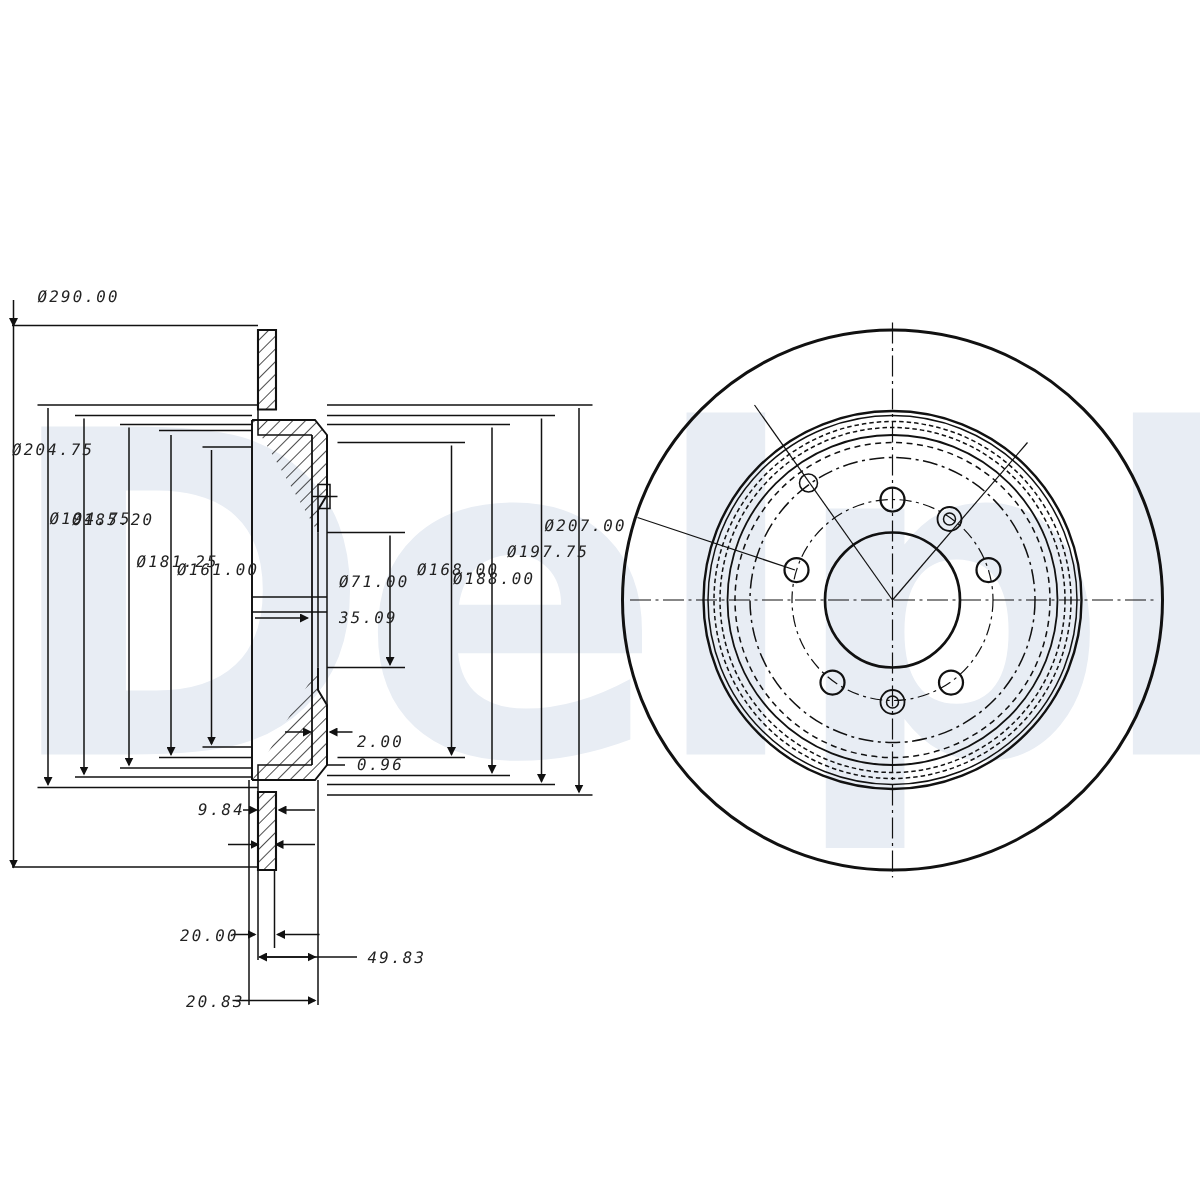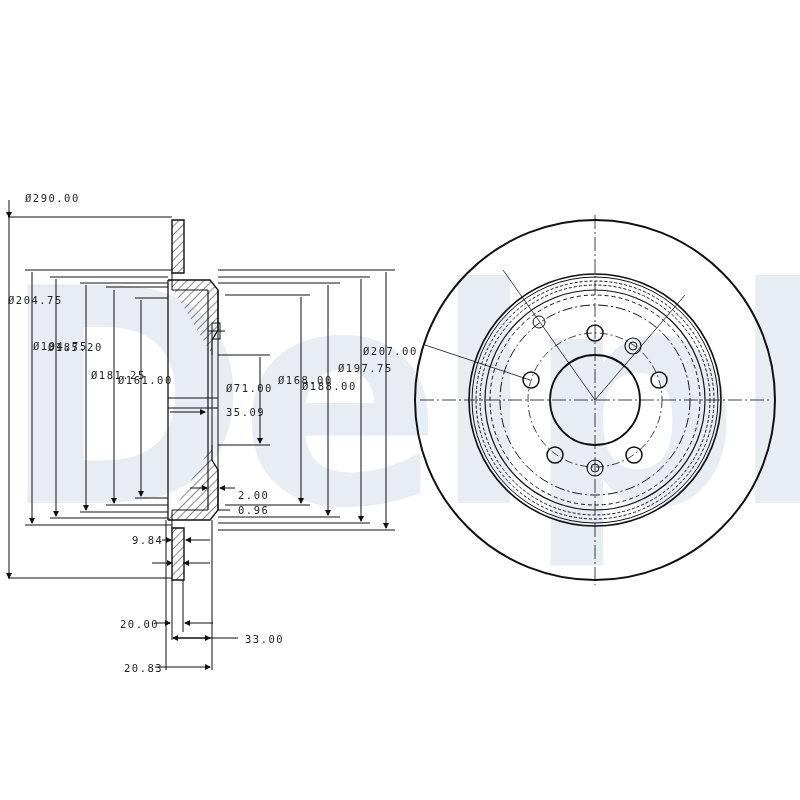--- a/index.html
+++ b/index.html
@@ -1,21 +1,21 @@
 <!DOCTYPE html>
 <html><head>
   <meta charset="utf-8">
   <style>
     html, body { margin: 0; padding: 0; background: #ffffff; }
     body { width: 800px; height: 800px; position: relative; overflow: hidden;
            font-family: "DejaVu Sans Mono", monospace; }
     .canvas { position: absolute; left: 0; top: 0; width: 800px; height: 800px; }
     svg { position: absolute; left: 0; top: 0; }
     .lbl { position: absolute; font-size: 10.5px; color: #222; letter-spacing: 1.5px;
-           white-space: nowrap; line-height: 12px; }
+           white-space: nowrap; line-height: 12px; font-style: italic; }
     .watermark { position: absolute; left: 0; top: 240px; width: 800px; height: 320px;
                  font-family: "DejaVu Sans", sans-serif; font-weight: bold;
                  font-size: 300px; line-height: 320px; letter-spacing: -10px; color: #e8edf4;
                  white-space: nowrap; pointer-events: none; }
   </style>
 </head>
 <body>
 
 <div class="canvas">
 
@@ -159,15 +159,15 @@
   <div class="lbl" style="left:226px;top:382px">Ø71.00</div>
   <div class="lbl" style="left:226px;top:406px">35.09</div>
   <div class="lbl" style="left:278px;top:374px">Ø168.00</div>
   <div class="lbl" style="left:302px;top:380px">Ø188.00</div>
   <div class="lbl" style="left:338px;top:362px">Ø197.75</div>
   <div class="lbl" style="left:363px;top:345px">Ø207.00</div>
   <div class="lbl" style="left:238px;top:489px">2.00</div>
   <div class="lbl" style="left:238px;top:504px">0.96</div>
   <div class="lbl" style="left:132px;top:534px">9.84</div>
   <div class="lbl" style="left:120px;top:618px">20.00</div>
-  <div class="lbl" style="left:245px;top:633px">33.00</div>
+  <div class="lbl" style="left:245px;top:633px">49.83</div>
   <div class="lbl" style="left:124px;top:662px">20.83</div>
 </div>
 
 </body></html>

